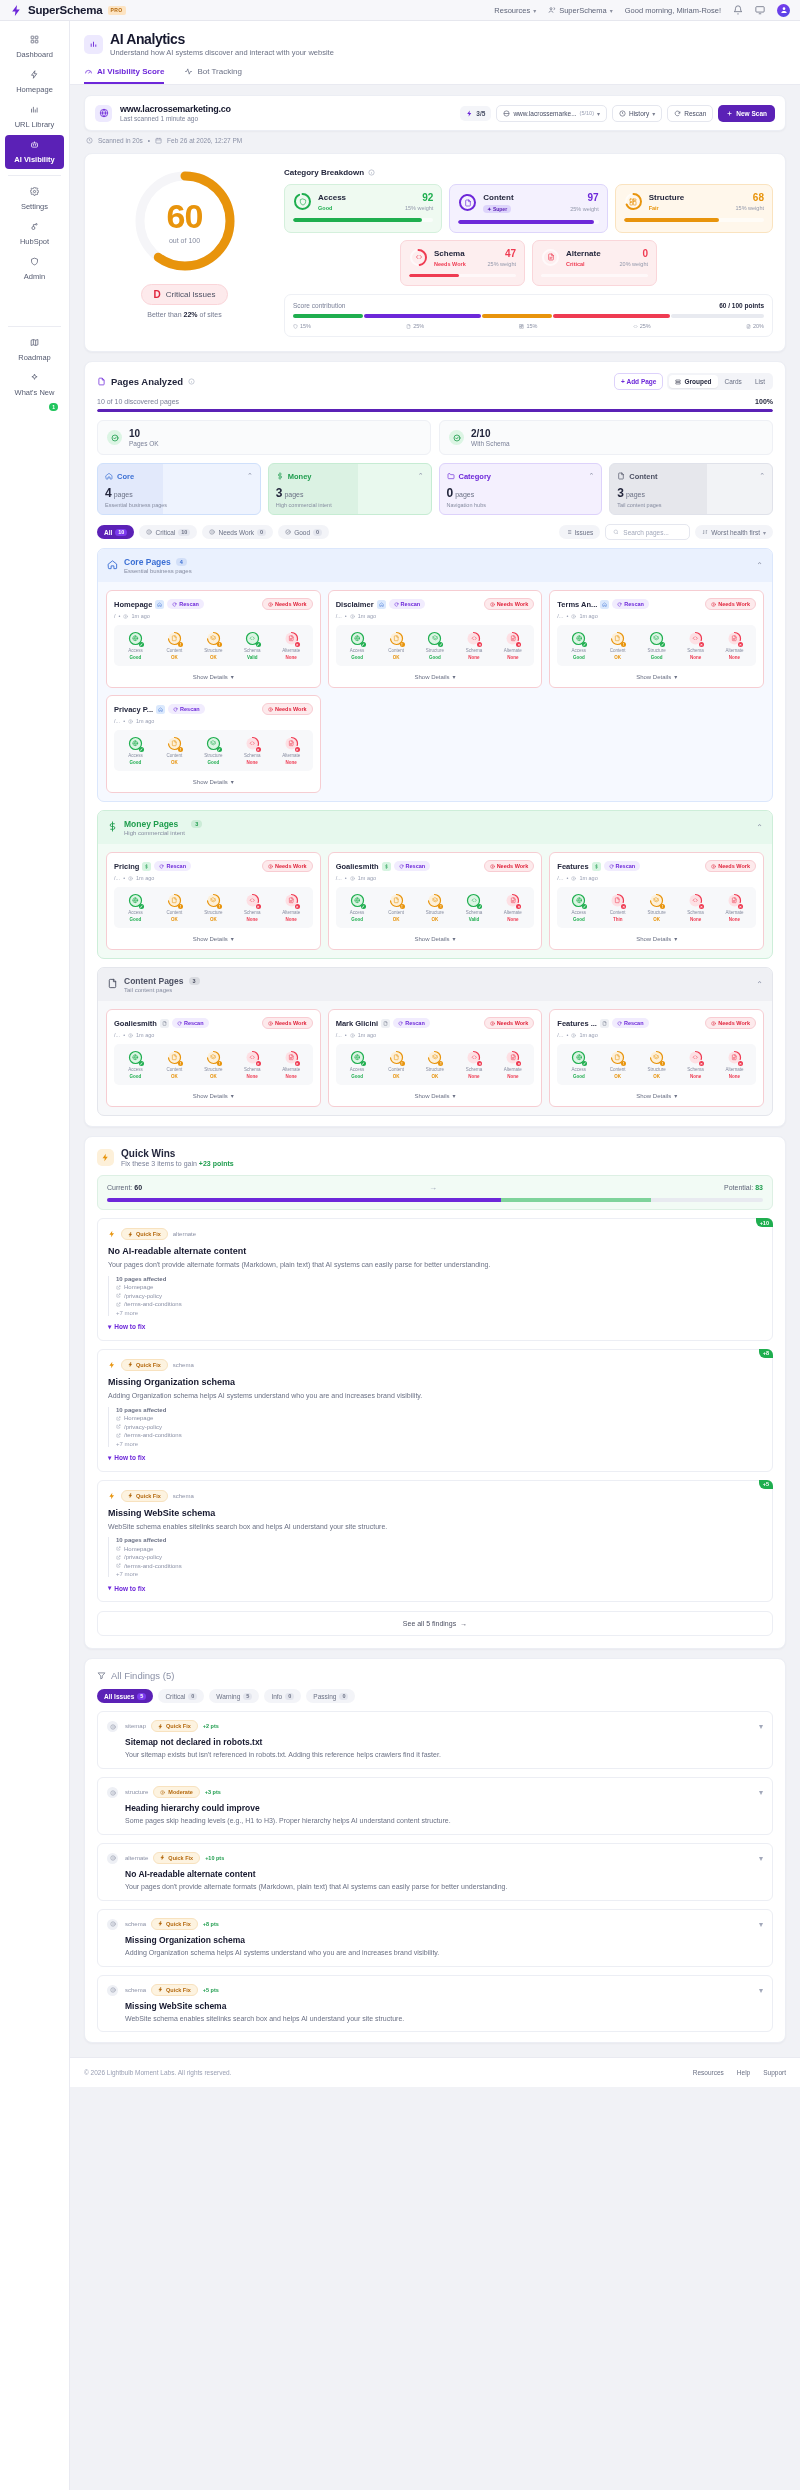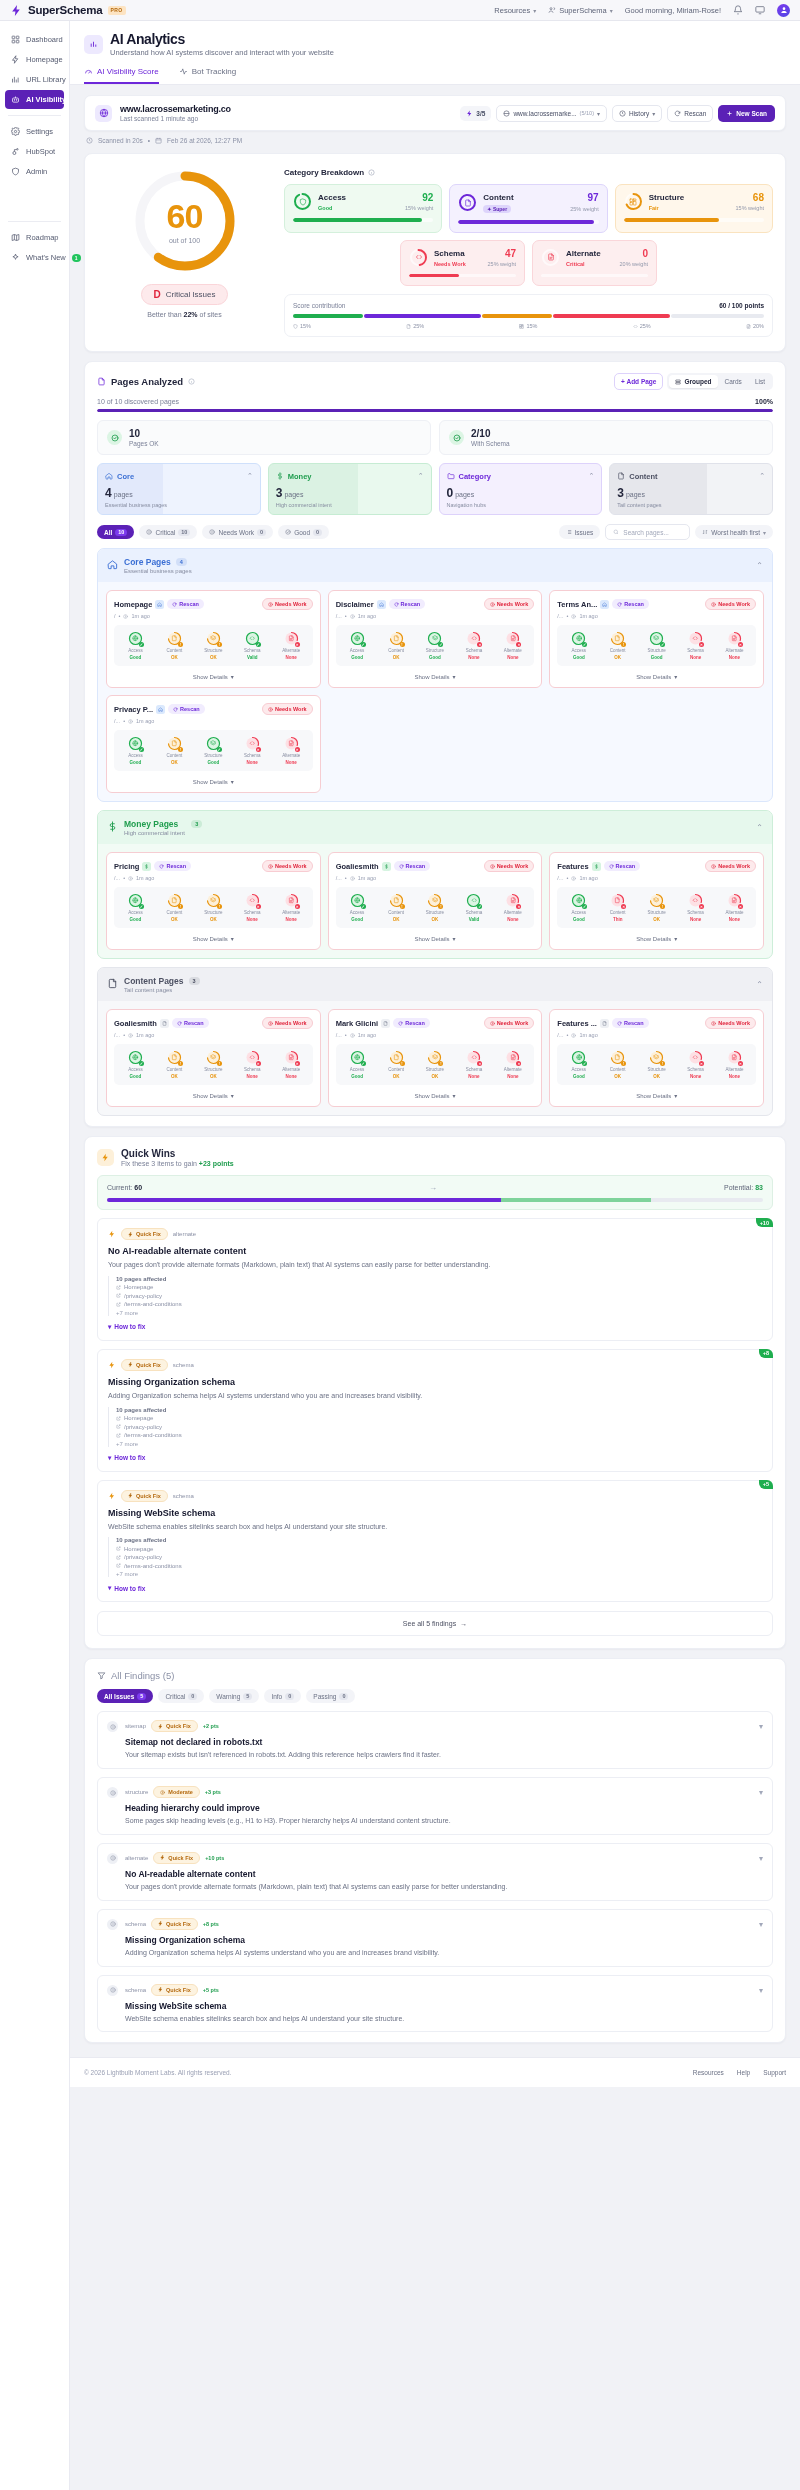--- a/index.html
+++ b/index.html
@@ -37,21 +37,21 @@
 
   
   .body-wrap { display:flex; align-items:stretch; }
   .sidebar {
     width:70px; background:#fff; border-right:1px solid #e9eaf1;
     padding-top:8px; flex:0 0 70px; min-height:2469px;
   }
   .nav-item {
     display:flex; align-items:center; gap:6px;
     padding:5px 6px; margin:1px 5px; border-radius:4px;
-    font-size:7.5px; color:#555b70; white-space:nowrap;
+    font-size:7.5px; color:#555b70; white-space:nowrap;flex-direction:column;
   }
   .nav-item.active { background:#5b21b6; color:#fff; font-weight:bold; }
   .nav-item svg { width:9px; height:9px; flex:0 0 9px; }
   .nav-sep { height:1px; background:#ebecf2; margin:6px 8px; }
   .nav-badge {
     background:#22c55e; color:#fff; font-size:5px; border-radius:6px;
     padding:1px 3px; margin-left:auto; font-weight:bold;
   }
 
   .main { flex:1; min-width:0; }
@@ -64,21 +64,21 @@
     display:flex;align-items:center;justify-content:center;color:#6d28d9;
   }
   .ph-icon svg{width:11px;height:11px;}
   .ph-title { font-size:14px; font-weight:bold; letter-spacing:-.4px; color:#16182e; }
   .ph-sub { font-size:7.5px; color:#6b7185; margin-top:1px; }
   .tabs { display:flex; gap:20px; margin-top:10px; }
   .tab {
     display:flex;align-items:center;gap:4px;font-size:8px;color:#6b7185;
     padding-bottom:6px; border-bottom:2px solid transparent; white-space:nowrap;
   }
-  .tab.active { color:#6d28d9; font-weight:normal; border-bottom-color:#6d28d9; }
+  .tab.active { color:#6d28d9; font-weight:bold; border-bottom-color:#6d28d9; }
   .tab svg { width:9px;height:9px; }
 
   
   .content { padding:10px 14px 0 14px; }
   .url-bar {
     background:#fff; border:1px solid #eceef4; border-radius:7px;
     padding:8px 10px; display:flex; align-items:center; gap:8px;
     box-shadow:0 1px 2px rgba(20,20,50,.04);
   }
   .url-globe{

